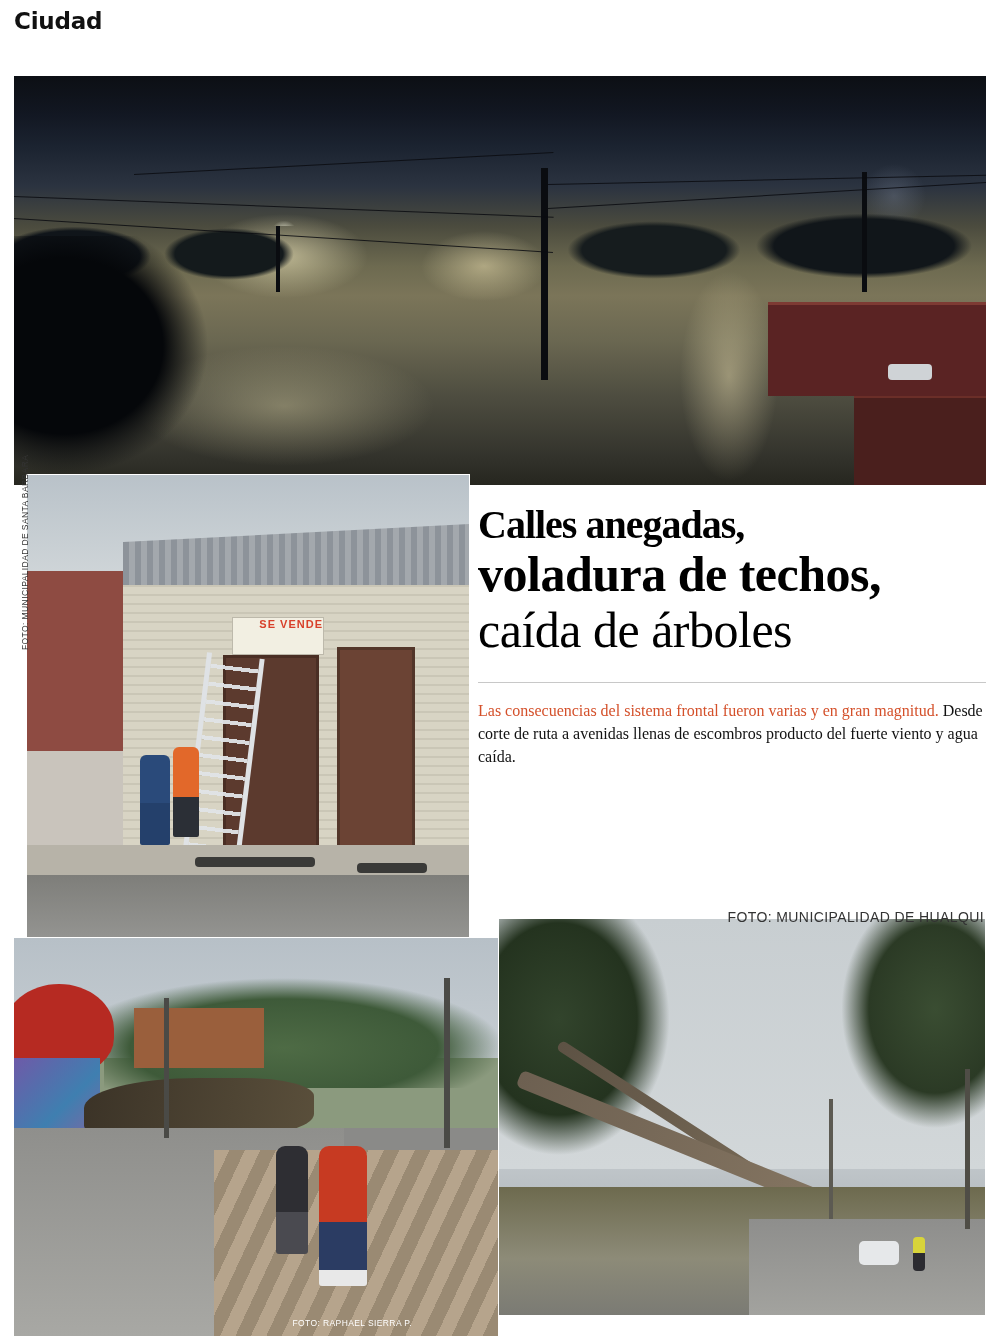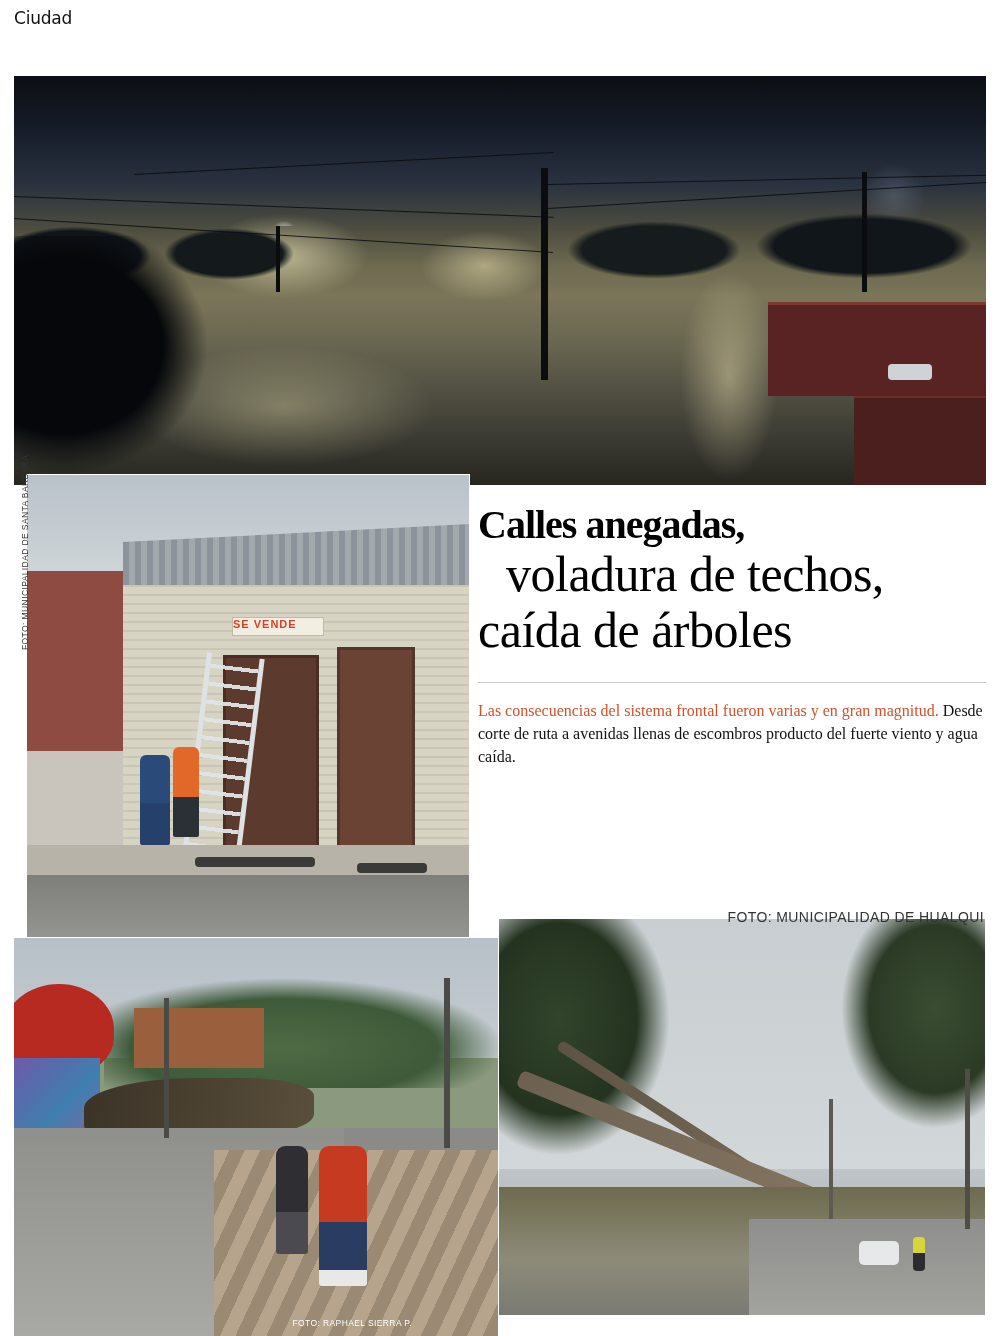--- a/index.html
+++ b/index.html
@@ -12,22 +12,22 @@
     position: relative;
     font-family: "Liberation Sans", sans-serif;
     overflow: hidden;
   }
 
   
   .section-head {
     position: absolute;
     left: 14px; top: 8px;
     font-family: "DejaVu Sans", sans-serif;
-    font-weight: normal;
-    font-size: 17px;
+    font-weight: bold;
+    font-size: 23px;
     letter-spacing: -0.2px;
     color: #111;
   }
 
   
   .photo {
     position: absolute;
     overflow: hidden;
     background: #4a4a4a;
   }
@@ -117,23 +117,23 @@
     background: repeating-linear-gradient(0deg,#d8d4c4 0 7px,#cac6b6 7px 9px);
   }
   #photo-roof .left-house {
     position:absolute; left:0; top:96px; width:100px; height:300px;
     background: linear-gradient(to bottom,#8e4b42 0 180px,#c9c4bc 180px 300px);
   }
   #photo-roof .door {
     position:absolute; background:#5c3a2e; border:3px solid #4a2e24;
   }
   #photo-roof .venta {
-    position:absolute; left:205px; top:142px; width:92px; height:19px;
+    position:absolute; left:205px; top:142px; width:92px; height:38px;
     background:#f2efe2; border:1px solid #bdb9ab;
-    color:#d8402a; font-size:11px; font-weight:bold; text-align:left; line-height:13px;
+    color:#d8402a; font-size:11px; font-weight:bold; text-align:right; line-height:13px;
     letter-spacing:1px; font-family:"Liberation Sans",sans-serif;
   }
   #photo-roof .ladder {
     position:absolute; left:168px; top:180px; width:58px; height:195px;
     transform: rotate(7deg);
     background: repeating-linear-gradient(0deg, rgba(225,228,231,0.95) 0 4px, rgba(225,228,231,0) 4px 18px);
     border-left:5px solid #dfe2e5; border-right:5px solid #dfe2e5;
   }
   #photo-roof .worker-blue {
     position:absolute; left:113px; top:280px; width:30px; height:90px;
@@ -179,21 +179,21 @@
     letter-spacing: 1.1px;
     color: #161616;
     margin-bottom: 14px;
   }
   .headline {
     font-family: "Liberation Serif", serif;
     color: #000;
     line-height: 1.03;
   }
   .headline .l1 { font-weight: bold; font-size: 40px; letter-spacing:-1px; display:block; }
-  .headline .l2 { font-weight: normal; font-size: 50px; letter-spacing:-0.5px; display:block; margin-top:4px;margin-left:28px;}
+  .headline .l2 { font-weight: bold; font-size: 50px; letter-spacing:-0.5px; display:block; margin-top:4px;}
   .headline .l3 { font-weight: normal; font-size: 50px; letter-spacing:-0.5px; display:block; margin-top:4px;}
   .rule {
     border-top: 1px solid #c8c8c8;
     margin: 26px 0 16px 0;
   }
   .lead {
     font-family: "Liberation Serif", serif;
     font-size: 16px;
     line-height: 1.44;
     color: #111;

